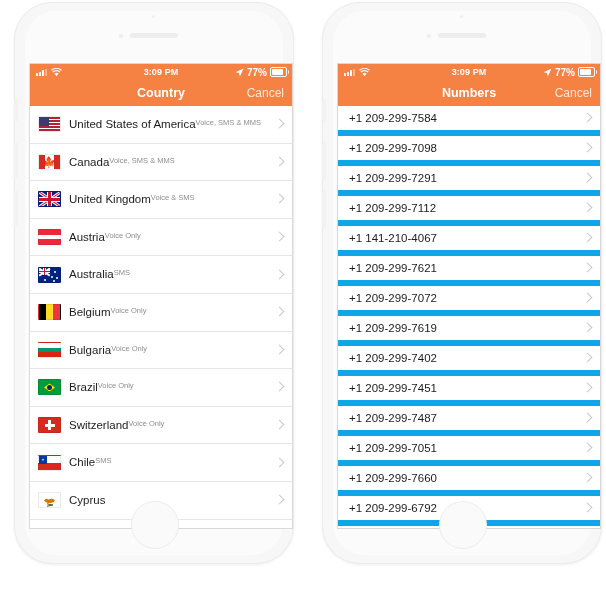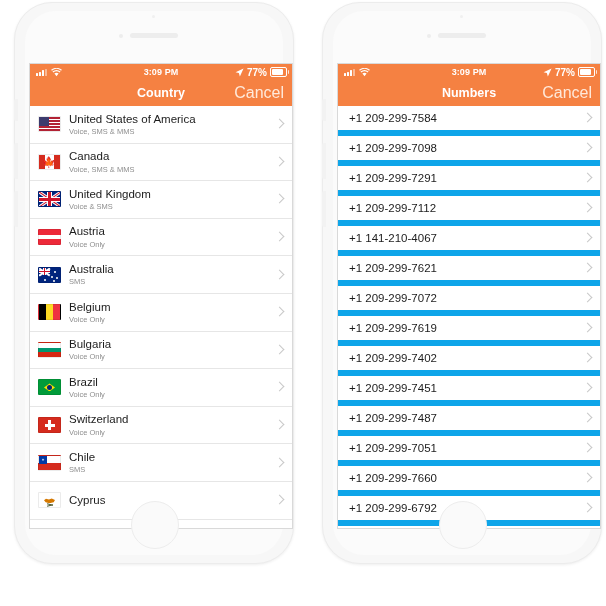--- a/index.html
+++ b/index.html
@@ -42,29 +42,29 @@
   .bars i:nth-child(3){height:6px;}
   .bars i:nth-child(4){height:7.5px;opacity:.45;}
   .batt{position:relative;width:15px;height:8px;border:1px solid #fff;border-radius:2px;}
   .batt::after{content:"";position:absolute;right:-3px;top:2px;width:1.5px;height:4px;background:#fff;border-radius:0 1px 1px 0;opacity:.8;}
   .batt span{position:absolute;left:1px;top:1px;bottom:1px;width:11px;background:#fff;border-radius:1px;display:block;}
 
   
   .navbar{height:26px;background:#F58142;position:relative;color:#fff;}
   .nav-title{position:absolute;left:0;right:0;top:0;height:26px;display:flex;align-items:center;justify-content:center;
              font-size:12.5px;font-weight:bold;}
-  .nav-right{position:absolute;right:8px;top:0;height:26px;display:flex;align-items:center;font-size:16px;color:#ffe9da;}
+  .nav-right{position:absolute;right:8px;top:0;height:26px;display:flex;align-items:center;font-size:12px;color:#ffe9da;}
   .nav-left{position:absolute;left:6px;top:0;height:26px;display:flex;align-items:center;gap:3px;font-size:11.5px;color:#ffeadc;}
   .chev-back{width:7px;height:7px;border-left:2px solid #fff;border-bottom:2px solid #fff;transform:rotate(45deg);display:block;}
 
   
   .list{background:#fff;height:422px;overflow:hidden;}
   .crow{display:flex;align-items:center;height:37.6px;border-bottom:1px solid #e6e6e6;padding-left:8px;position:relative;box-sizing:border-box;}
   .flag{width:23px;height:16px;flex:0 0 23px;margin-right:8px;border:1px solid rgba(0,0,0,.08);box-sizing:border-box;position:relative;overflow:hidden;border-radius:1px;}
-  .ctext{display:flex;flex-direction:column;justify-content:center;}
+  .ctext{display:flex;flex-direction:row;justify-content:center;}
   .cname{font-size:11.5px;color:#1c1c1c;line-height:1.25;}
   .csub{font-size:7.5px;color:#8e8e8e;line-height:1.35;margin-top:1px;}
   .chev{position:absolute;right:9px;top:50%;margin-top:-4px;width:6px;height:6px;
         border-right:1.4px solid #c8c8c8;border-top:1.4px solid #c8c8c8;transform:rotate(45deg);}
 
   .nrow{display:flex;align-items:center;height:30px;border-bottom:6px solid #0ea5e9;padding-left:11px;position:relative;box-sizing:border-box;}
   .nnum{font-size:11.5px;color:#1c1c1c;}
 
   
   .f-us{background:#fff;}

